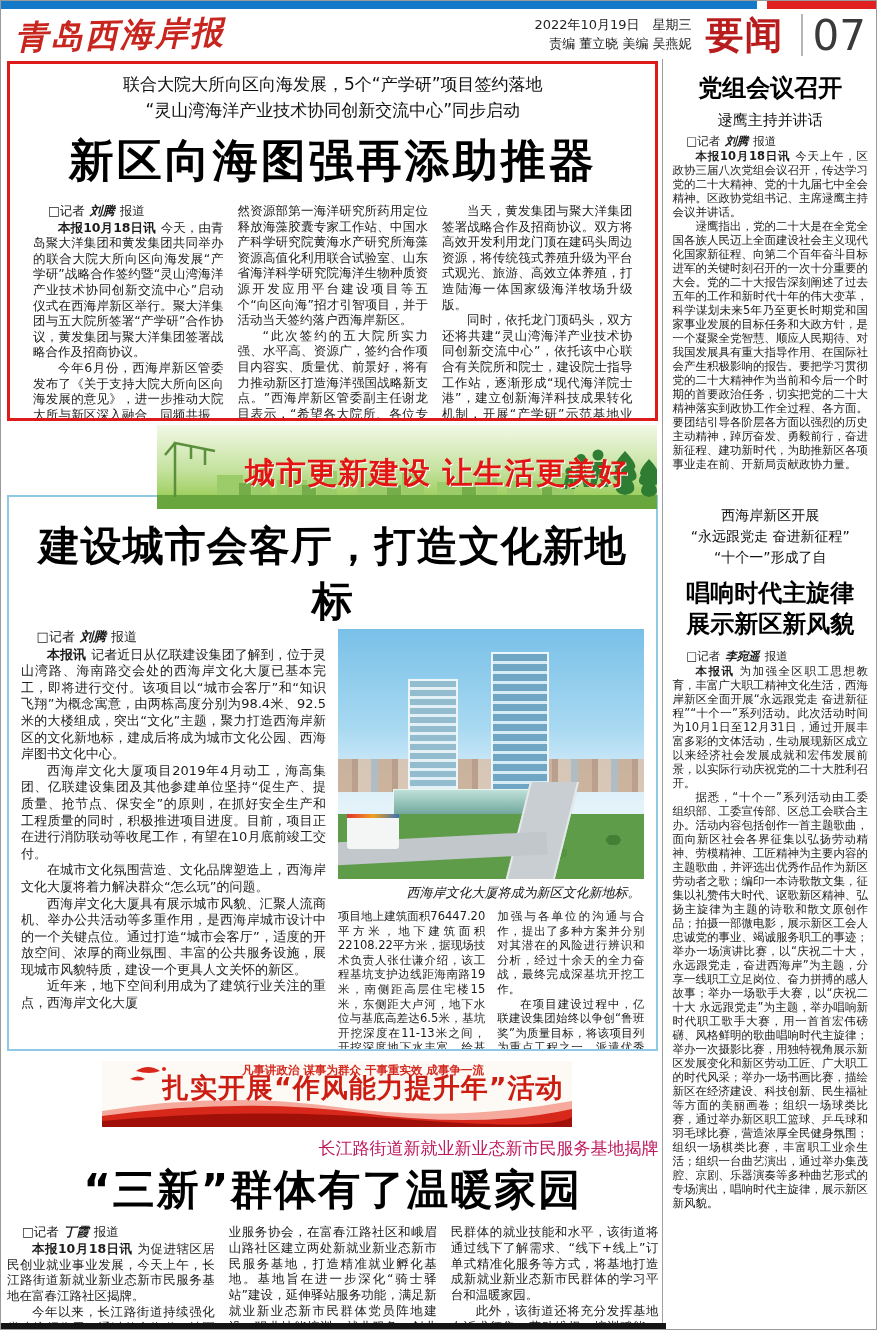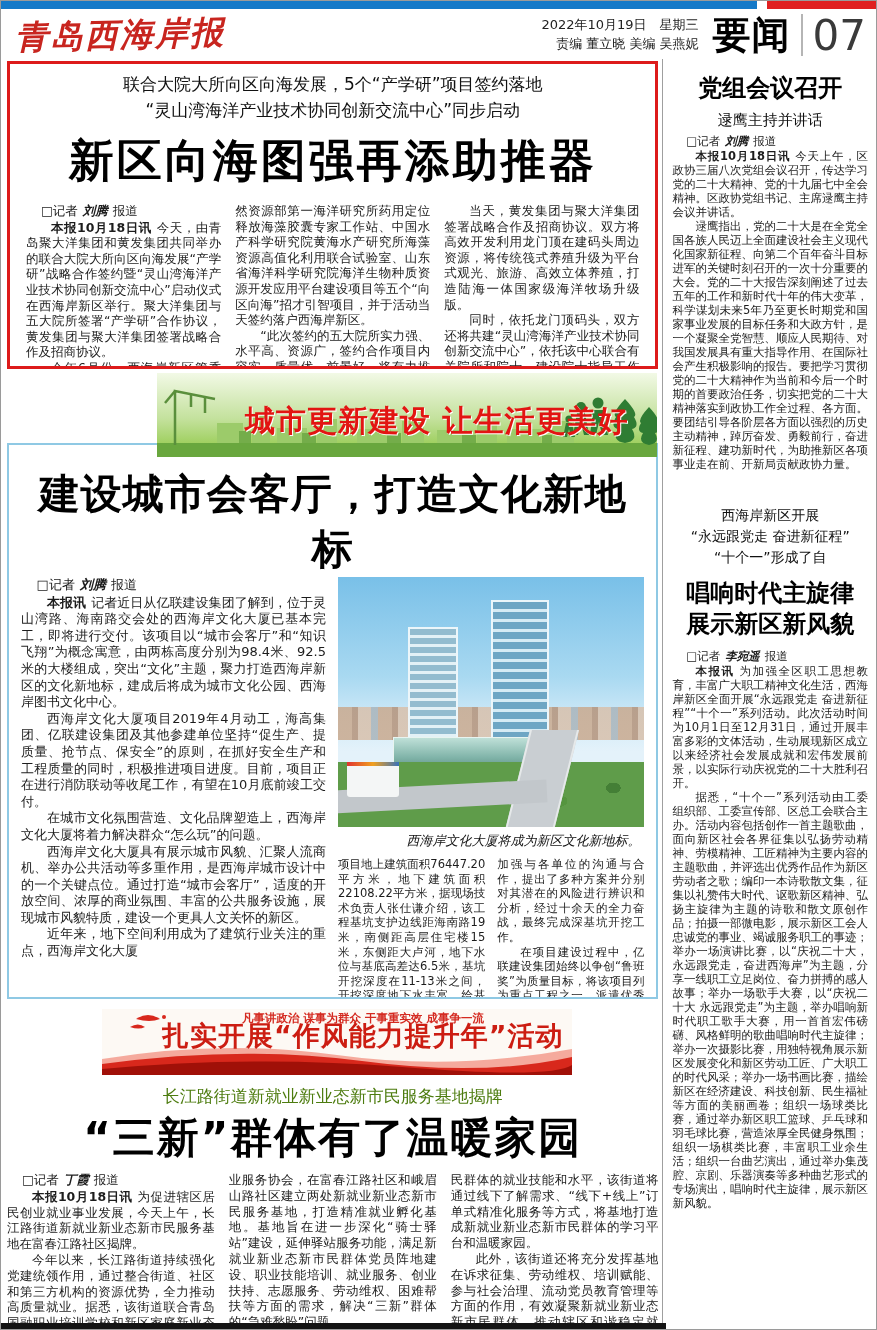--- a/index.html
+++ b/index.html
@@ -12,35 +12,35 @@
   
   .topbar { display:flex; height:8px; }
   .topbar .blue { width:756px; background:#1479c8; }
   .topbar .gap  { width:10px; background:#fff; }
   .topbar .red  { flex:1; background:#e02020; }
   .header { display:flex; align-items:center; height:50px; padding:2px 10px 0 14px; }
   .masthead { color:#c8251f; font-size:33px; font-weight:bold; font-style:italic;
     transform:rotate(-1.5deg); letter-spacing:2px; white-space:nowrap; }
   .head-spacer { flex:1; }
   .dateblock { text-align:right; font-size:13px; line-height:1.45; color:#222; margin-right:14px; white-space:nowrap; }
-  .section-label { color:#000000; font-size:38px; font-weight:900; letter-spacing:1px; margin-right:10px; }
+  .section-label { color:#b91c1c; font-size:38px; font-weight:900; letter-spacing:1px; margin-right:17px; }
   .head-divider { width:2px; height:42px; background:#b5b5b5; margin-right:10px; }
   .page-number { font-size:42px; color:#3a3a3a; }
   
   .content { display:flex; align-items:stretch; }
   .main-col { width:663px; padding:2px 4px 0 6px; }
   .rail { width:214px; border-left:1px solid #9f9f9f; padding:4px 8px 0 9px; }
   
   .bp { text-indent:2em; text-align:justify; }
   .bp.cont { text-indent:0; }
   .byline { padding-left:1.2em; margin-bottom:1px; }
   .byline .nm { font-style:italic; font-weight:bold; margin:0 5px; }
   .lede { font-weight:bold; margin-right:5px; }
   
-  .lead-box { border:3px solid #dd1b1b; height:308px; overflow:hidden; padding:8px 16px 4px; margin-bottom:4px; }
+  .lead-box { border:3px solid #dd1b1b; height:360px; overflow:hidden; padding:8px 23px 4px; margin-bottom:4px; }
   .lead-kicker { text-align:center; font-size:17px; line-height:1.5; color:#111; }
   .lead-headline { text-align:center; font-size:45px; font-weight:900; letter-spacing:3px; margin:8px 0 12px; color:#000; }
   .lead-cols { display:flex; gap:14px; font-size:12.5px; line-height:15.6px; height:230px; overflow:hidden; }
   .lead-cols .col { flex:1; }
   
   .city-banner { position:relative; z-index:3; width:500px; height:84px; margin:2px 0 -14px 150px; overflow:hidden; }
   .city-banner svg { position:absolute; inset:0; width:100%; height:100%; }
   .city-banner .txt { position:absolute; left:88px; top:28px; font-size:30px; font-weight:900;
     color:#e21512; letter-spacing:1px; text-shadow:1px 1px 0 #fff; white-space:nowrap; }
   
@@ -70,21 +70,21 @@
   .ph-gas { position:absolute; left:3%; bottom:12%; width:17%; height:14%; background:#f4f6f6; border-radius:3px; border-top:4px solid; border-image:linear-gradient(90deg,#e03030,#f0a020,#2f6fc0) 1; }
   .photo-caption { text-align:right; font-size:13px; font-style:italic; margin:5px 4px 7px; color:#111; }
   .culture-cols { display:flex; gap:12px; font-size:11.5px; line-height:14.6px; height:168px; overflow:hidden; }
   .culture-cols .col { flex:1; }
   
   .style-banner { position:relative; width:470px; height:66px; margin:10px 0 0 95px; overflow:hidden; background:#bef264; }
   .style-banner svg { position:absolute; inset:0; width:100%; height:100%; }
   .style-slogan { position:absolute; left:140px; top:2px; font-size:11.5px; font-weight:bold; color:#d42a20; white-space:nowrap; }
   .style-main { position:absolute; left:60px; top:9px; font-size:27px; font-weight:900; color:#cc1d12; letter-spacing:1px; white-space:nowrap; }
   
-  .jobs-kicker { text-align:center; font-size:17px; margin:10px 0 2px; color:#4d7c0f; }
+  .jobs-kicker { text-align:right; font-size:17px; margin:10px 0 2px; color:#be185d; }
   .jobs-headline { text-align:center; font-size:42px; font-weight:900; letter-spacing:2px; color:#000; margin:2px 0 6px; }
   .jobs-cols { display:flex; gap:14px; font-size:12.5px; line-height:15.8px; height:152px; overflow:hidden; }
   .jobs-cols .col { flex:1; }
   
   .rail { font-size:11.5px; line-height:14px; }
   .rail-title { text-align:center; font-size:24px; font-weight:900; line-height:1.3; color:#000; margin-top:10px; }
   .rail-subtitle { text-align:center; font-size:15px; margin:9px 0 7px; color:#111; }
   .rail .bp, .rail .byline { text-align:justify; }
   .rail-kicker { text-align:center; font-size:14px; line-height:1.5; margin:34px 0 8px; color:#111; }
   .page-cut { position:absolute; left:0; bottom:0; width:665px; height:6px; background:#141414; }

